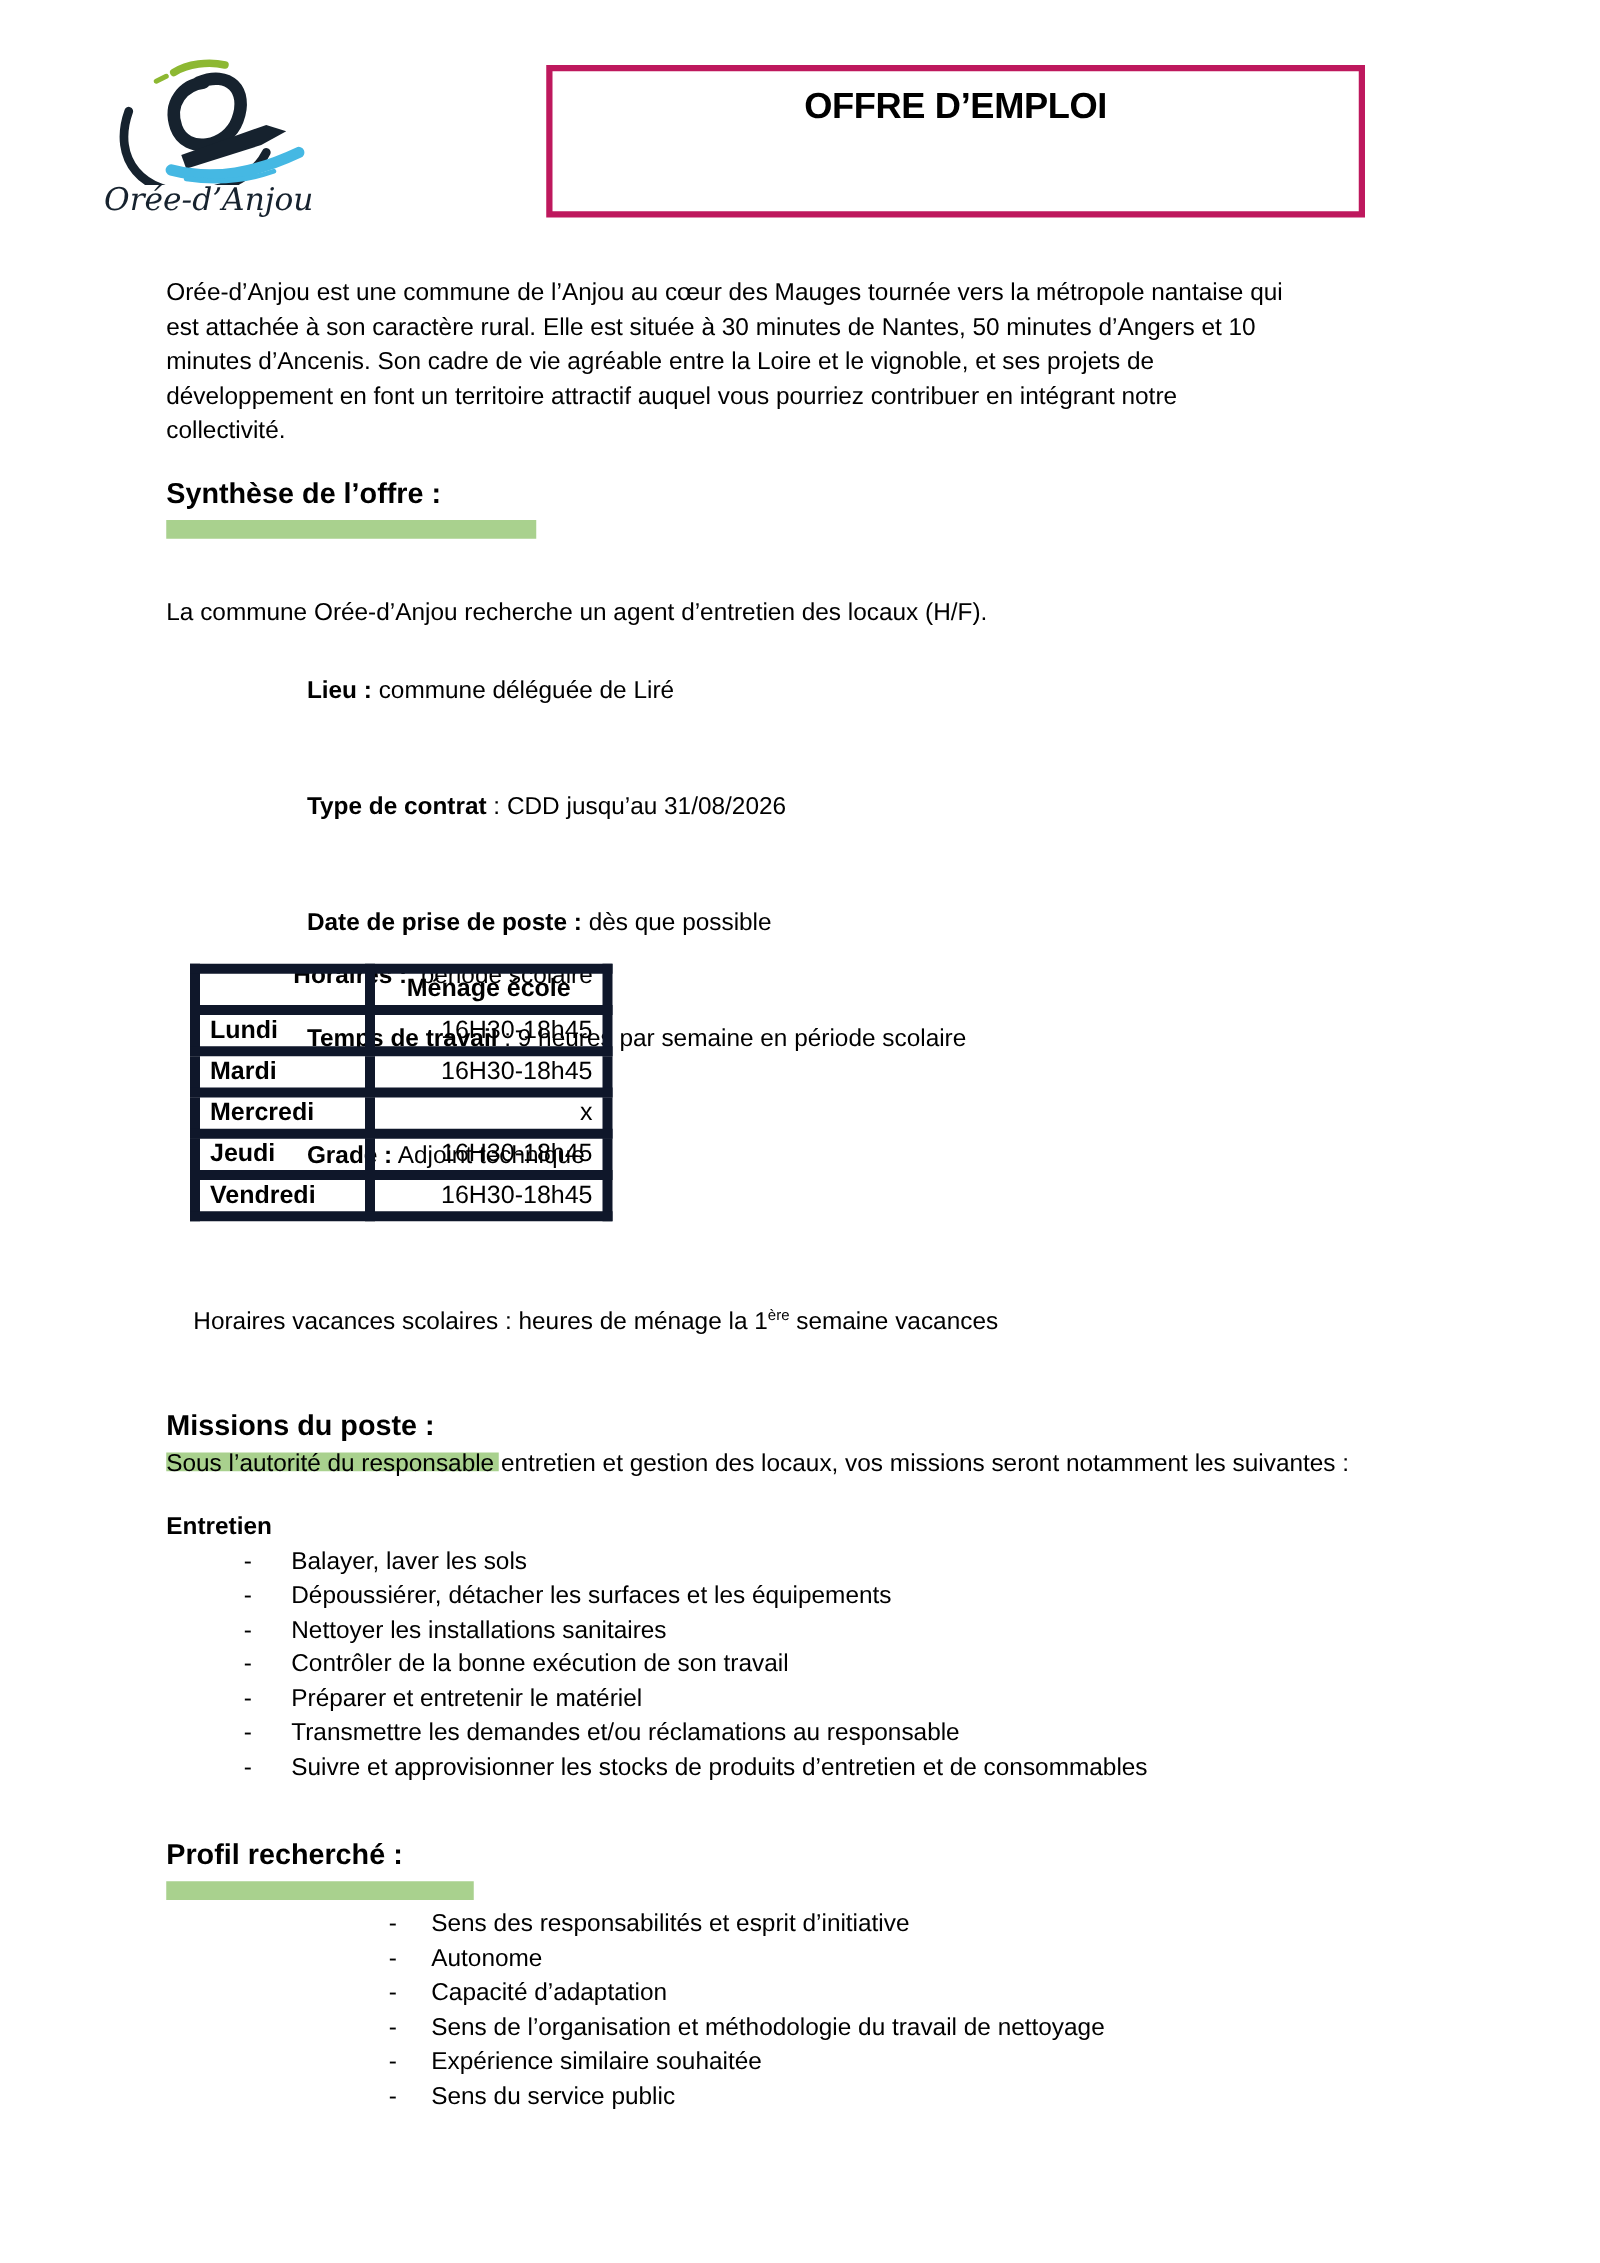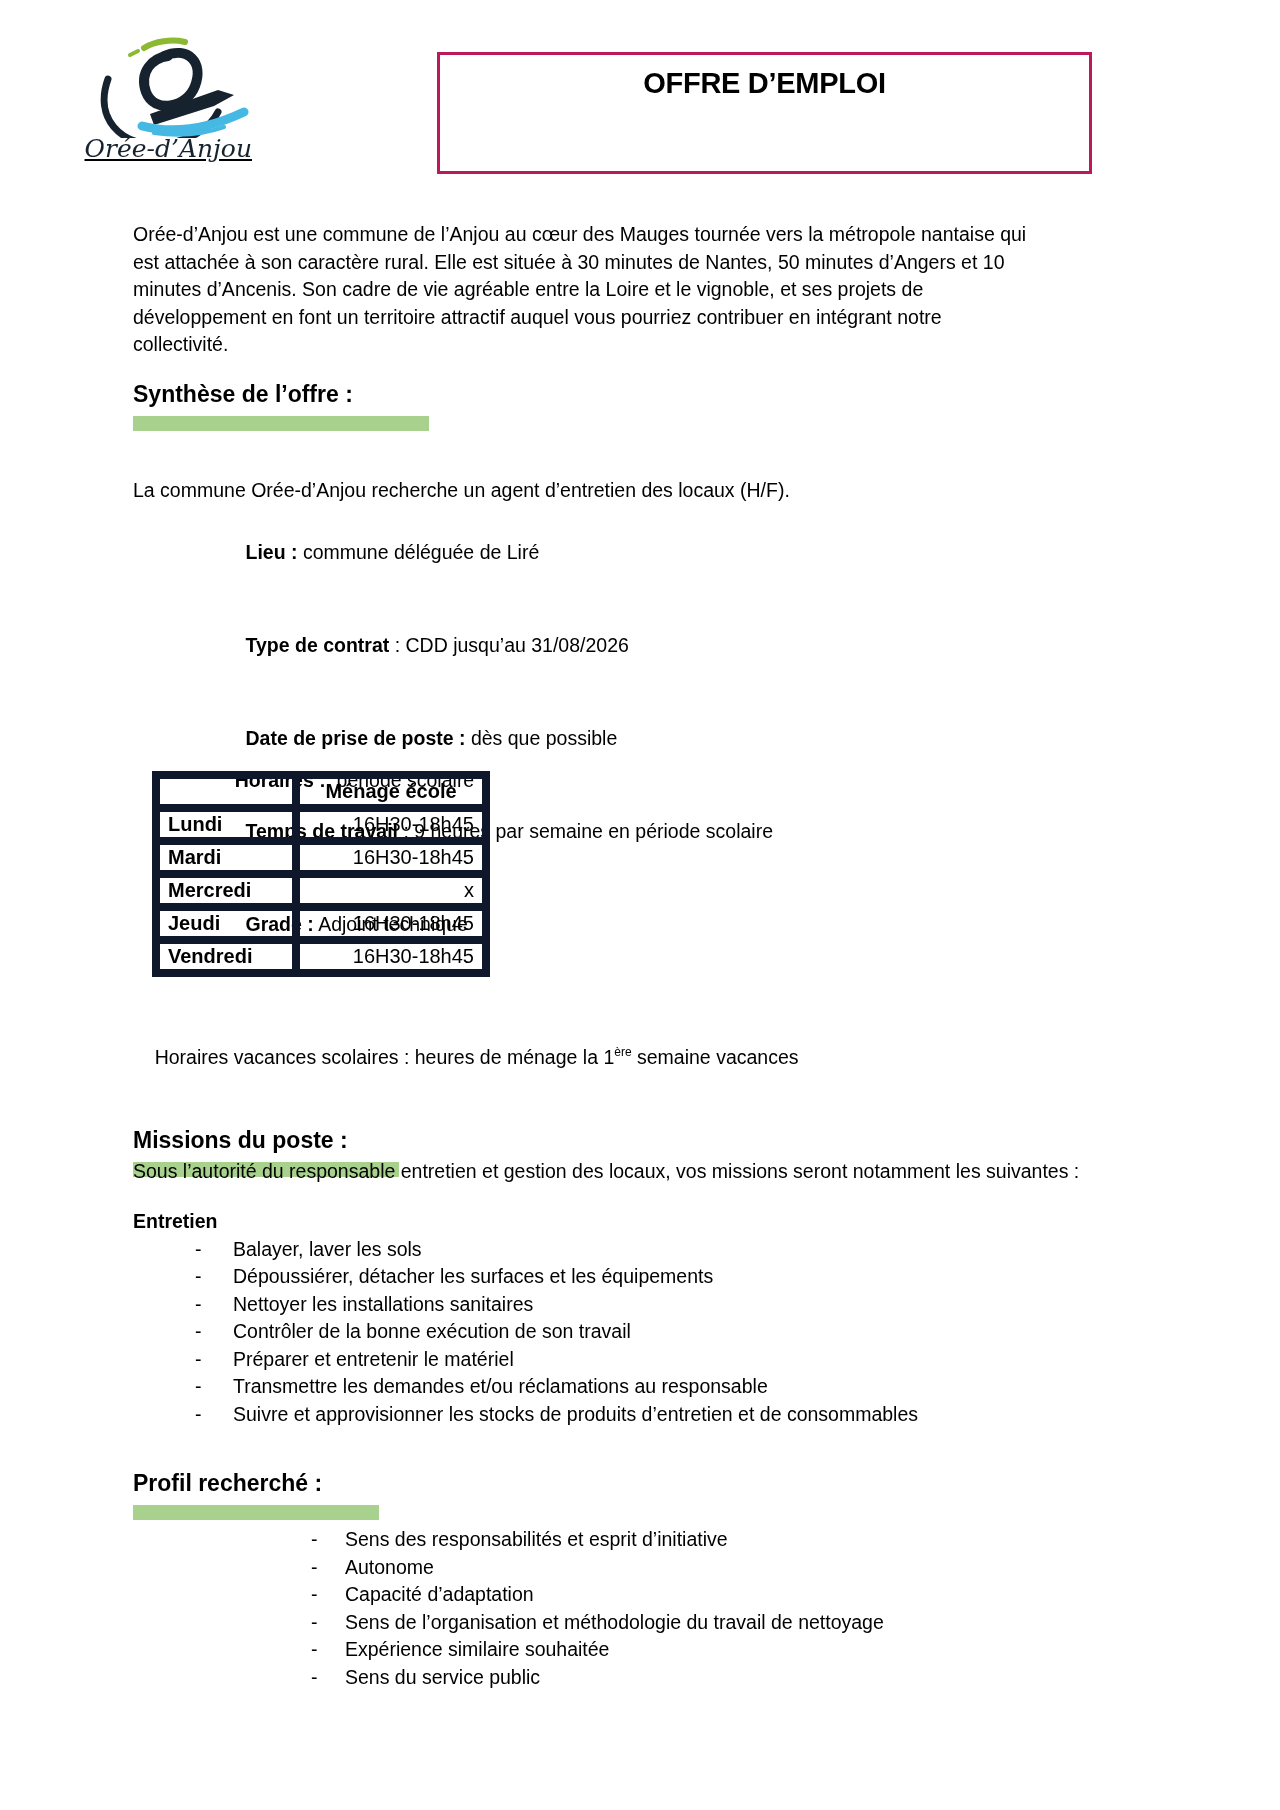--- a/index.html
+++ b/index.html
@@ -8,31 +8,31 @@
     position:relative;
     width:1280px; height:1810px;
     background:#ffffff;
     font-family:"Liberation Sans", sans-serif;
     color:#000000;
     overflow:hidden;
   }
   .abs { position:absolute; }
 
   
-  .logo { left:82px; top:34px; width:170px; text-align:right;text-decoration:underline; }
+  .logo { left:82px; top:44px; width:170px; text-align:center; }
   .logo-text {
     font-family:"DejaVu Serif", serif;
     font-style:italic; font-size:25px; color:#16222e;
     margin-top:-8px; letter-spacing:0px; white-space:nowrap;
   }
 
   
   .title-box {
     left:437px; top:52px; width:655px; height:122px;
-    border:3px solid #be185d; text-align:center;
+    border:5px solid #be185d; text-align:center;
     font-weight:bold; letter-spacing:-0.3px;
   }
   .title-line1 { margin-top:12px; font-size:29px; }
   .title-line2 { margin-top:16px; font-size:29px; }
 
   
   .body-text { font-size:19.5px; line-height:27.5px; white-space:pre-wrap; }
   .intro { left:133px; top:221px; width:900px; }
 
   .section-heading { font-size:23px; font-weight:bold; }

